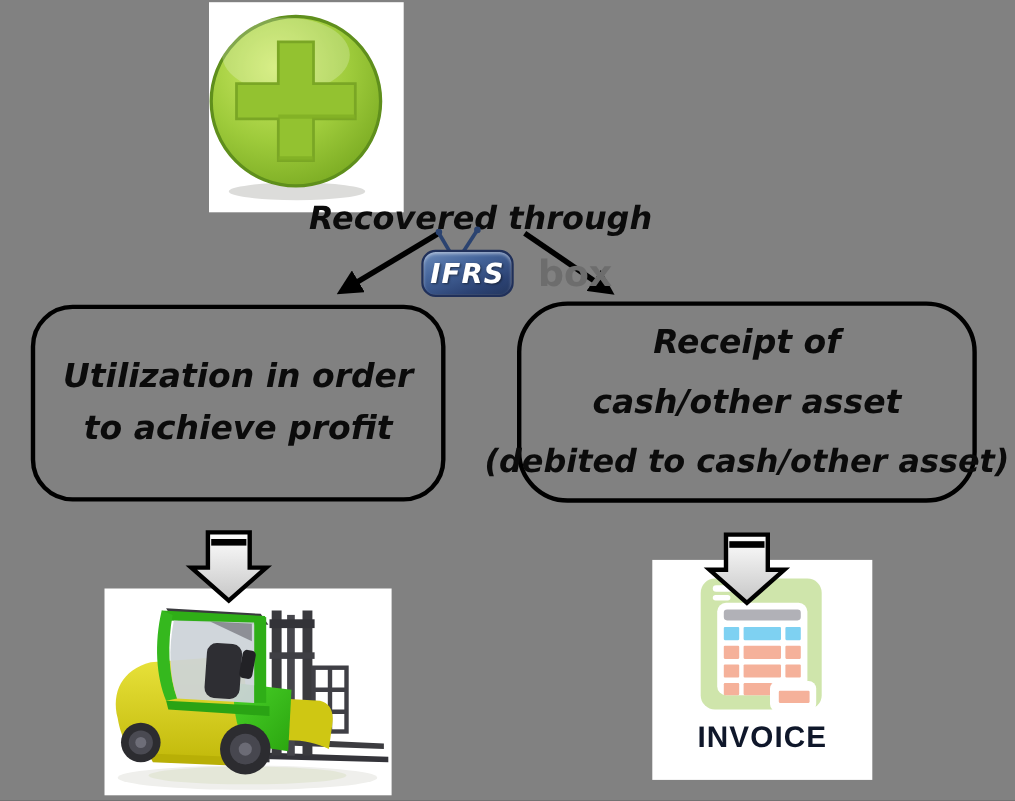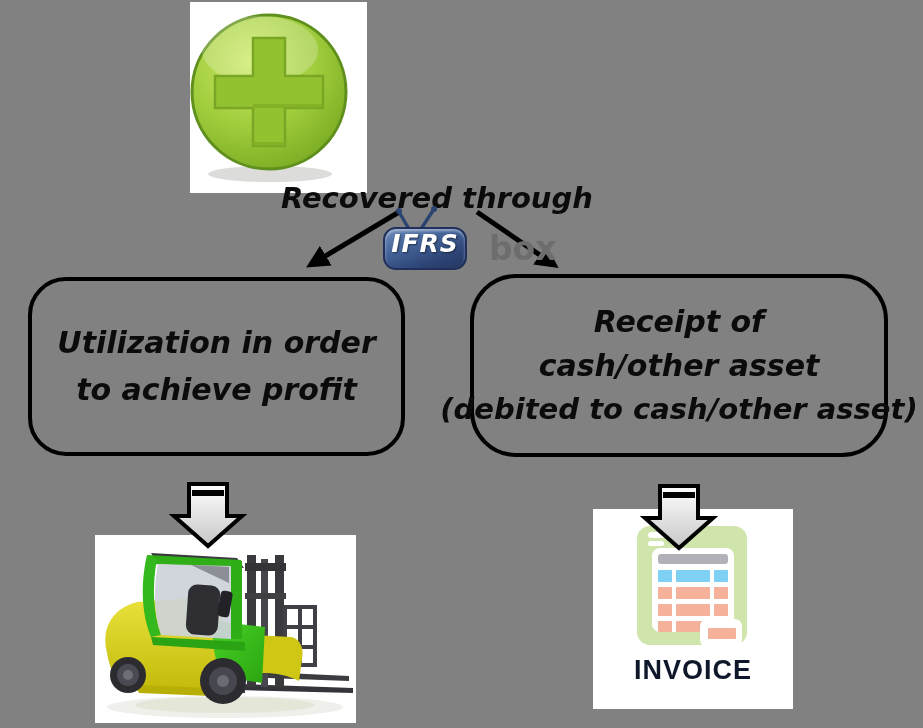--- a/index.html
+++ b/index.html
@@ -22,31 +22,31 @@
     font-size:29px;z-index:2;white-space:nowrap;margin-top:17px;
   }
 
   
   .branch-box{
     position:absolute;border:4px solid #000;border-radius:40px;z-index:2;
     display:flex;flex-direction:column;align-items:center;justify-content:center;
     text-align:center;background:transparent;
   }
   .box-left{left:28px;top:277px;width:369px;height:171px;border-radius:38px;gap:13px;}
-  .box-right{left:470px;top:274px;width:410px;height:175px;border-radius:46px;gap:10px;}
+  .box-right{left:470px;top:274px;width:410px;height:175px;border-radius:46px;gap:20px;}
   .b-line{font-size:30px;line-height:1.12;white-space:nowrap;}
   .b-note{font-size:26px;white-space:nowrap;}
   .box-right .b-note{font-size:29px;}
 
   
   .ifrs-tv{
     position:absolute;left:383px;top:227px;width:84px;height:43px;z-index:4;
     border-radius:13px;border:2px solid #20305a;box-sizing:border-box;
     background:linear-gradient(160deg,#6d8cba 0%,#46669c 35%,#2c4374 75%,#24375f 100%);
-    display:flex;justify-content:center;
+    display:flex;align-items:center;justify-content:center;
     box-shadow:inset 0 2px 3px rgba(255,255,255,.45);
   }
   .ifrs-tv span{
     color:#ffffff;font-weight:bold;font-style:italic;font-size:25px;
     letter-spacing:1px;text-shadow:1px 1px 2px rgba(0,0,0,.5);
   }
   .ifrs-box-word{
     position:absolute;left:469px;top:229px;z-index:4;
     font-size:33px;font-weight:800;color:#6d6d6d;letter-spacing:0px;margin-left:20px;
   }

